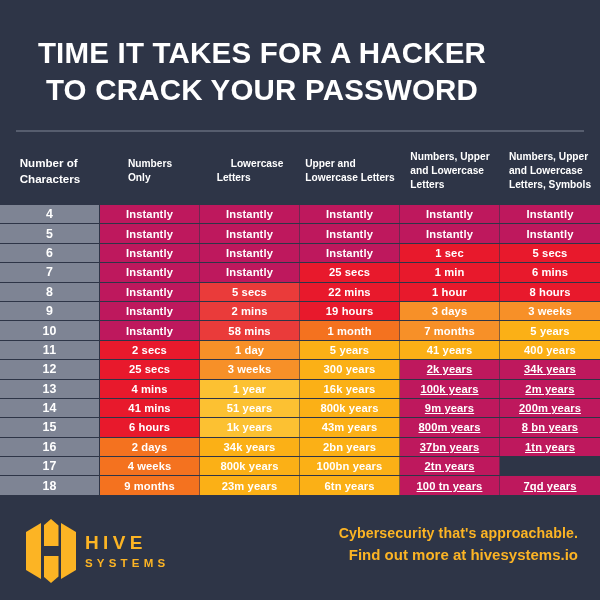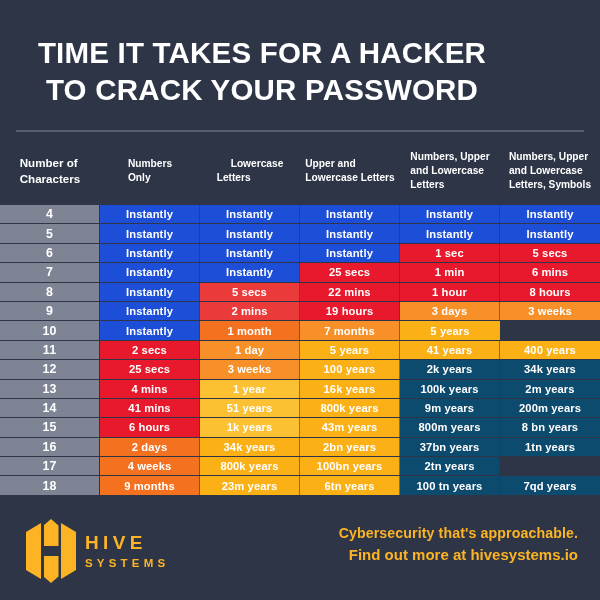--- a/index.html
+++ b/index.html
@@ -122,28 +122,28 @@
   }
   .cell.nchar{
     background:#7e8494;
     font-size:12.4px;
     font-weight:800;
     border-right:1.2px solid #2e3547;
   }
   .cell.last{ border-right:none; }
 
   
-  .c-purple { background:#1d4ed8; }
+  .c-purple { background:#be185d; }
   .c-red    { background:#e8192c; }
   .c-red2   { background:#ea3b3a; }
   .c-orange { background:#f4721f; }
   .c-orange2{ background:#f79028; }
   .c-amber  { background:#fbb016; }
   .c-amber2 { background:#fcc132; }
-  .c-green  { background:#0c4a6e; }
+  .c-green  { background:#be185d;text-decoration:underline; }
 
   
   #footer{
     position:absolute; left:0; top:505px; width:600px; height:95px;
     z-index:6;
   }
 
   #logo{
     position:absolute; left:26px; top:14px;
     display:flex; align-items:center; gap:9px;
@@ -293,37 +293,38 @@
         <div class="cell nchar">9</div>
         <div class="cell c-purple">Instantly</div>
         <div class="cell c-red2">2 mins</div>
         <div class="cell c-red">19 hours</div>
         <div class="cell c-orange2">3 days</div>
         <div class="cell c-orange2 last">3 weeks</div>
       </div>
       <div class="trow">
         <div class="cell nchar">10</div>
         <div class="cell c-purple">Instantly</div>
+        <div class="cell c-red2">58 mins</div>
         <div class="cell c-orange">1 month</div>
         <div class="cell c-orange2">7 months</div>
         <div class="cell c-amber last">5 years</div>
       </div>
       <div class="trow">
         <div class="cell nchar">11</div>
         <div class="cell c-red">2 secs</div>
         <div class="cell c-orange2">1 day</div>
         <div class="cell c-amber">5 years</div>
         <div class="cell c-amber">41 years</div>
         <div class="cell c-amber last">400 years</div>
       </div>
       <div class="trow">
         <div class="cell nchar">12</div>
         <div class="cell c-red">25 secs</div>
         <div class="cell c-orange2">3 weeks</div>
-        <div class="cell c-amber">100 years</div>
+        <div class="cell c-amber">300 years</div>
         <div class="cell c-green">2k years</div>
         <div class="cell c-green last">34k years</div>
       </div>
       <div class="trow">
         <div class="cell nchar">13</div>
         <div class="cell c-red">4 mins</div>
         <div class="cell c-amber2">1 year</div>
         <div class="cell c-amber">16k years</div>
         <div class="cell c-green">100k years</div>
         <div class="cell c-green last">2m years</div>

